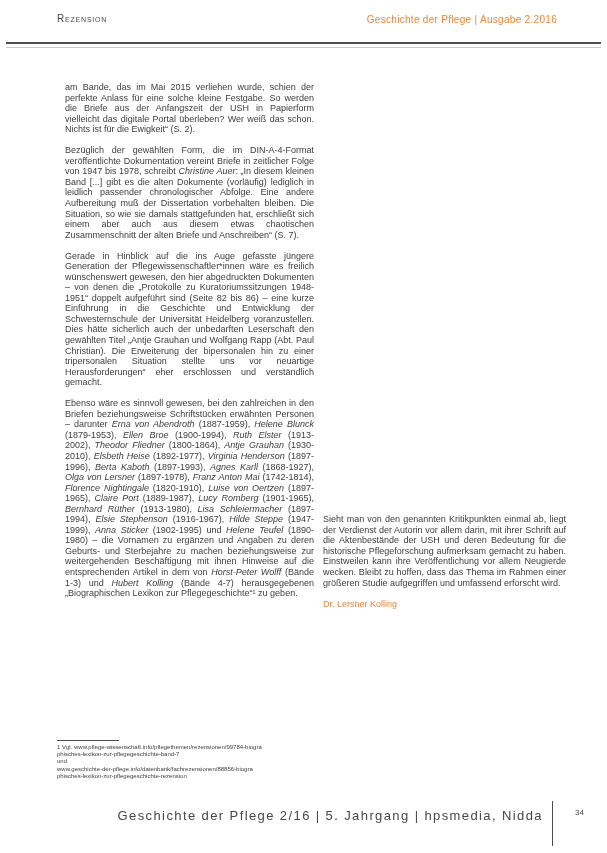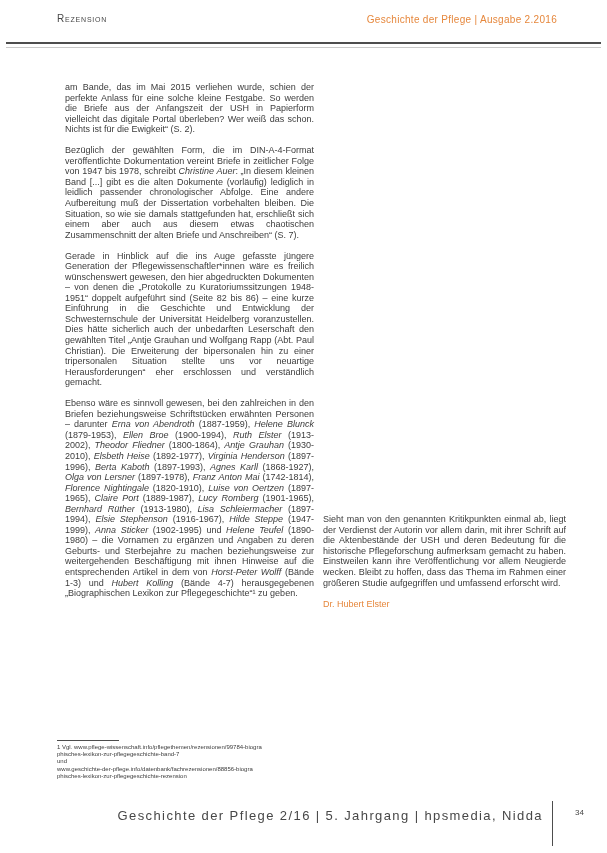--- a/index.html
+++ b/index.html
@@ -55,21 +55,21 @@
 
   <div class="columns">
     <div class="col col-left">
       <p class="para"><span>am Bande, das im Mai 2015 verliehen wurde, schien der perfekte Anlass für eine solche kleine Festgabe. So werden die Briefe aus der Anfangszeit der USH in Papierform vielleicht das digitale Portal überleben? Wer weiß das schon. Nichts ist für die Ewigkeit“ (S. 2).</span></p>
       <p class="para"><span>Bezüglich der gewählten Form, die im DIN-A-4-Format veröffentlichte Dokumentation vereint Briefe in zeitlicher Folge von 1947 bis 1978, schreibt </span><span class="it">Christine Auer</span><span>: „In diesem kleinen Band [...] gibt es die alten Dokumente (vorläufig) lediglich in leidlich passender chronologischer Abfolge. Eine andere Aufbereitung muß der Dissertation vorbehalten bleiben. Die Situation, so wie sie damals stattgefunden hat, erschließt sich einem aber auch aus diesem etwas chaotischen Zusammenschnitt der alten Briefe und Anschreiben“ (S. 7).</span></p>
       <p class="para"><span>Gerade in Hinblick auf die ins Auge gefasste jüngere Generation der Pflegewissenschaftler*innen wäre es freilich wünschenswert gewesen, den hier abgedruckten Dokumenten – von denen die „Protokolle zu Kuratoriumssitzungen 1948-1951“ doppelt aufgeführt sind (Seite 82 bis 86) – eine kurze Einführung in die Geschichte und Entwicklung der Schwesternschule der Universität Heidelberg voranzustellen. Dies hätte sicherlich auch der unbedarften Leserschaft den gewählten Titel „Antje Grauhan und Wolfgang Rapp (Abt. Paul Christian). Die Erweiterung der bipersonalen hin zu einer tripersonalen Situation stellte uns vor neuartige Herausforderungen“ eher erschlossen und verständlich gemacht.</span></p>
       <p class="para"><span>Ebenso wäre es sinnvoll gewesen, bei den zahlreichen in den Briefen beziehungsweise Schriftstücken erwähnten Personen – darunter </span><span class="it">Erna von Abendroth</span><span> (1887-1959), </span><span class="it">Helene Blunck</span><span> (1879-1953), </span><span class="it">Ellen Broe</span><span> (1900-1994), </span><span class="it">Ruth Elster</span><span> (1913-2002), </span><span class="it">Theodor Fliedner</span><span> (1800-1864), </span><span class="it">Antje Grauhan</span><span> (1930-2010), </span><span class="it">Elsbeth Heise</span><span> (1892-1977), </span><span class="it">Virginia Henderson</span><span> (1897-1996), </span><span class="it">Berta Kaboth</span><span> (1897-1993), </span><span class="it">Agnes Karll</span><span> (1868-1927), </span><span class="it">Olga von Lersner</span><span> (1897-1978), </span><span class="it">Franz Anton Mai</span><span> (1742-1814), </span><span class="it">Florence Nightingale</span><span> (1820-1910), </span><span class="it">Luise von Oertzen</span><span> (1897-1965), </span><span class="it">Claire Port</span><span> (1889-1987), </span><span class="it">Lucy Romberg</span><span> (1901-1965), </span><span class="it">Bernhard Rüther</span><span> (1913-1980), </span><span class="it">Lisa Schleiermacher</span><span> (1897-1994), </span><span class="it">Elsie Stephenson</span><span> (1916-1967), </span><span class="it">Hilde Steppe</span><span> (1947-1999), </span><span class="it">Anna Sticker</span><span> (1902-1995) und </span><span class="it">Helene Teufel</span><span> (1890-1980) – die Vornamen zu ergänzen und Angaben zu deren Geburts- und Sterbejahre zu machen beziehungsweise zur weitergehenden Beschäftigung mit ihnen Hinweise auf die entsprechenden Artikel in dem von </span><span class="it">Horst-Peter Wolff</span><span> (Bände 1-3) und </span><span class="it">Hubert Kolling</span><span> (Bände 4-7) herausgegebenen „Biographischen Lexikon zur Pflegegeschichte“¹ zu geben.</span></p>
     </div>
     <div class="col col-right">
       <p class="para"><span>Sieht man von den genannten Kritikpunkten einmal ab, liegt der Verdienst der Autorin vor allem darin, mit ihrer Schrift auf die Aktenbestände der USH und deren Bedeutung für die historische Pflegeforschung aufmerksam gemacht zu haben. Einstweilen kann ihre Veröffentlichung vor allem Neugierde wecken. Bleibt zu hoffen, dass das Thema im Rahmen einer größeren Studie aufgegriffen und umfassend erforscht wird.</span></p>
-      <p class="author">Dr. Hubert Elster</p>
+      <p class="author">Dr. Lersner Kolling</p>
     </div>
   </div>
 
   <div class="footnote">
     <div class="footnote-rule"></div>
     <div class="footnote-lines">
         <div>1 Vgl. www.pflege-wissenschaft.info/pflegethemen/rezensionen/99784-biogra</div>
         <div>phisches-lexikon-zur-pflegegeschichte-band-7</div>
         <div>und</div>
         <div>www.geschichte-der-pflege.info/datenbank/fachrezensionen/88856-biogra</div>

